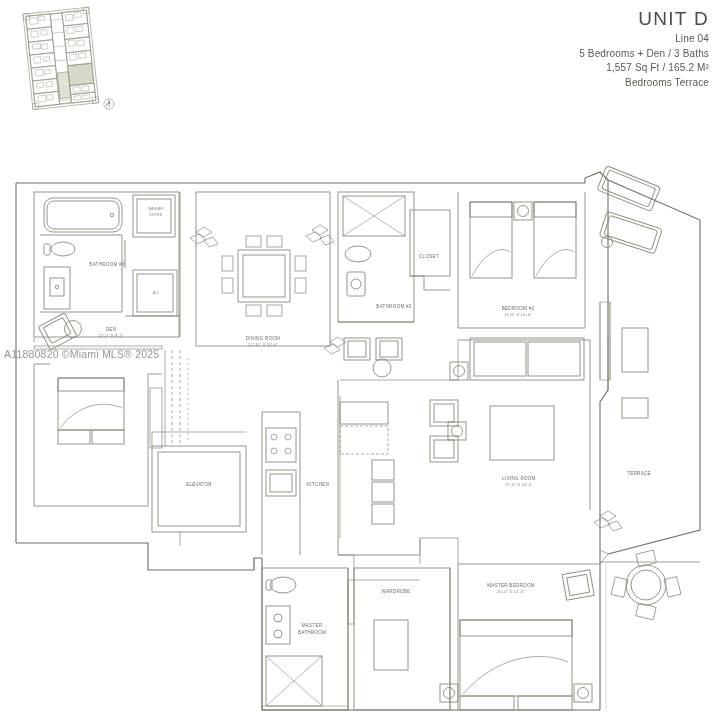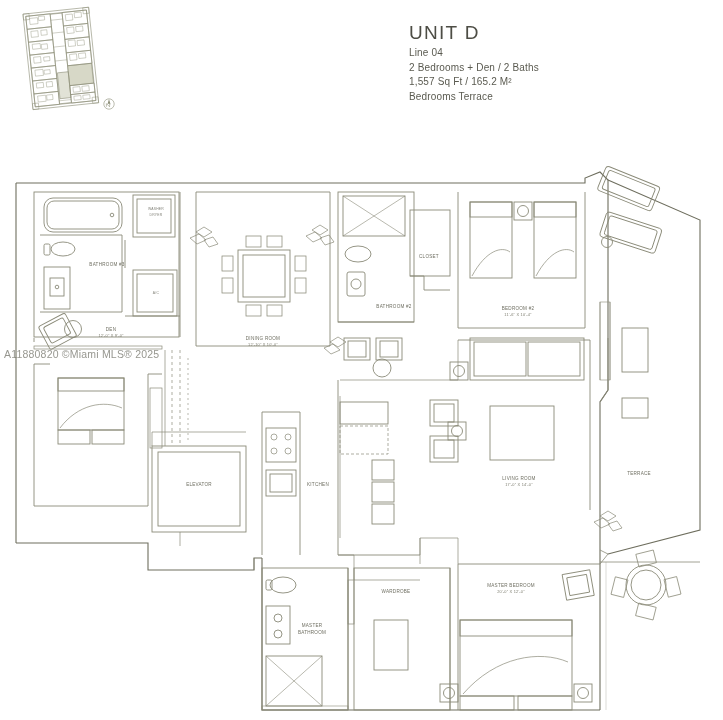--- a/index.html
+++ b/index.html
@@ -15,21 +15,22 @@
     font-family: "Liberation Sans", sans-serif;
     color: #4a4a42;
   }
 
   
   #header-block {
     position: absolute;
     top: 0;
     right: 14px;
     width: 300px;
-    padding-top: 20px;
+    text-align: right;
+    padding-top: 6px;
   }
   #unit-title {
     font-size: 19px;
     letter-spacing: 1.3px;
     color: #4d4d45;
     font-weight: 400;
     line-height: 26px;
   }
   .header-sub {
     font-size: 10px;
@@ -171,21 +172,21 @@
       <circle cx="0" cy="0" r="5.2" fill="none" stroke="#8d8f78" stroke-width="0.6"></circle>
       <path d="M0,-5 L1.6,0.6 L0,-0.4 L-1.6,0.6 Z" fill="#8d8f78"></path>
       <path d="M-2.6,2.8 L-2.6,-0.4 L0.6,2.8 L0.6,-0.4" fill="none" stroke="#8d8f78" stroke-width="0.55"></path>
     </g>
   </svg>
 </div>
 
 <div id="header-block">
   <div id="unit-title">UNIT D</div>
   <div class="header-sub">Line 04</div>
-  <div class="header-sub">2 Bedrooms + Den / 2 Baths</div>
+  <div class="header-sub">5 Bedrooms + Den / 3 Baths</div>
   <div class="header-sub">1,557 Sq Ft / 165.2 M²</div>
   <div class="header-sub">Bedrooms Terrace</div>
 </div>
 
 <div id="watermark">A11880820 ©Miami MLS® 2025</div>
 
 <div id="floorplan">
 <svg viewBox="0 0 723 570" width="723" height="570">
   <g fill="none" stroke="#8a8a78" stroke-width="0.9" stroke-linejoin="miter">
 

